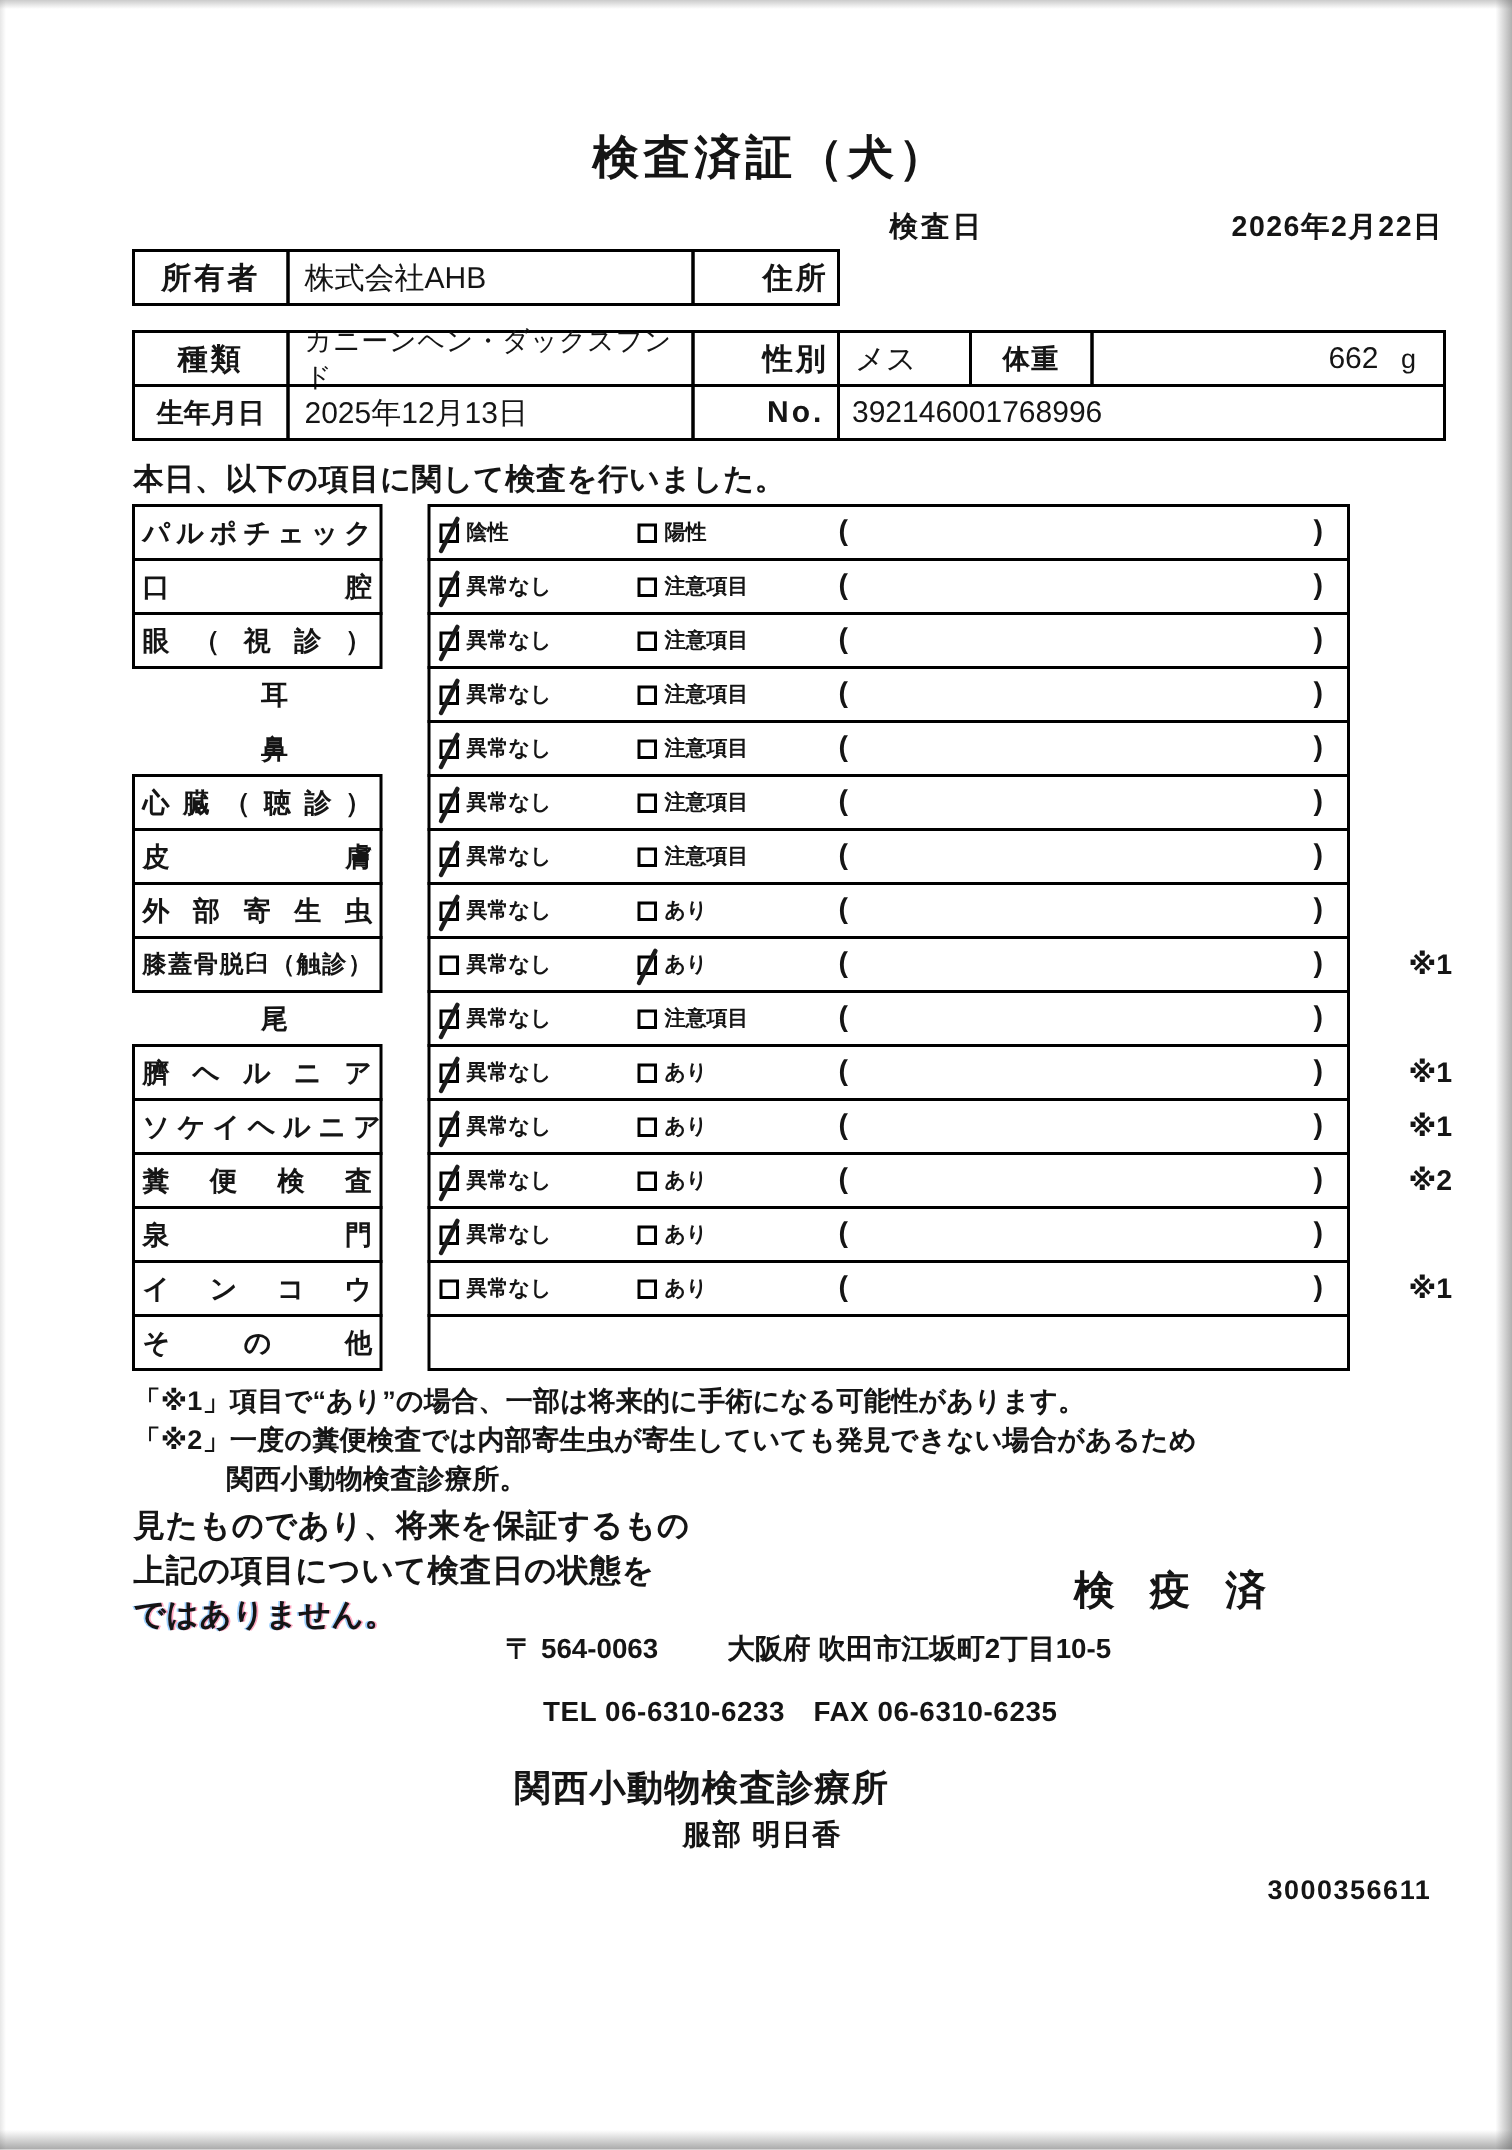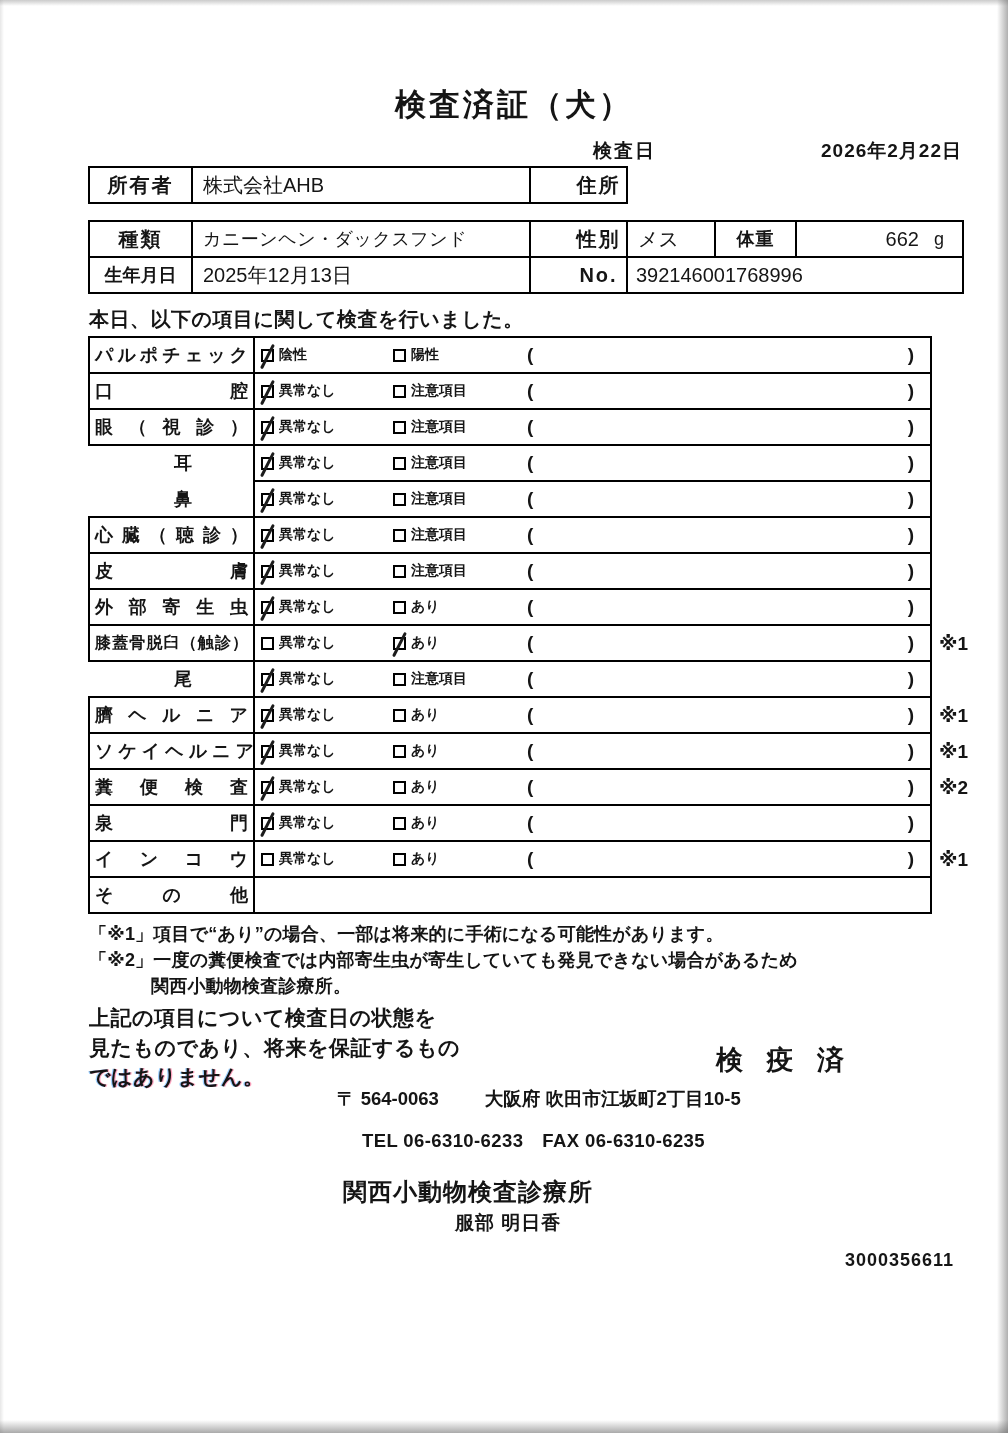--- a/index.html
+++ b/index.html
@@ -33,34 +33,34 @@
   .tbl{position:absolute;left:88px;width:876px;}
   .tbl-a{top:166px;}
   .tbl-b{top:220px;}
   .trow{display:flex;}
   .trow + .trow{margin-top:-2px;}
   .cell{border:2px solid #000;box-sizing:border-box;height:38px;display:flex;align-items:center;
     font-size:20px;background:transparent;}
   .cell + .cell{margin-left:-2px;}
   .hdr{justify-content:center;font-weight:600;letter-spacing:2px;}
   .w-lab{width:105px;flex:none;}
-  .w-val{width:340px;flex:none;padding-left:10px;}
+  .w-val{width:272px;flex:none;padding-left:10px;}
   .w-sub{width:99px;flex:none;padding-left:40px;}
   .w-sex{width:90px;flex:none;padding-left:10px;}
   .w-wt{width:83px;flex:none;font-size:18px;letter-spacing:1px;}
   .w-last{flex:1;padding-left:8px;}
   .weight-cell{flex:1;justify-content:flex-end;padding-right:18px;gap:15px;}
   .weight-cell .unit{font-size:18px;}
   .breed{font-size:18px;letter-spacing:.5px;}
   .hdr-4{letter-spacing:0;font-size:18px;}
 
   .intro{position:absolute;top:306px;left:89px;font-size:20px;font-weight:600;letter-spacing:.5px;}
 
   .checklist{position:absolute;top:336px;left:88px;width:890px;}
-  .chk-row{display:flex;align-items:stretch;}
+  .chk-row{display:flex;align-items:stretch;gap:32px;}
   .chk-row + .chk-row{margin-top:-2px;}
   .lbl{width:167px;flex:none;border:2px solid #000;box-sizing:border-box;height:38px;
     display:flex;align-items:center;padding:0 5px;font-size:18px;font-weight:600;}
   .lbl-inner{display:block;width:100%;text-align:justify;text-align-last:justify;white-space:nowrap;}
   .chk-row.open .lbl{border-color:transparent;}
   .chk-row.open .lbl-inner{text-align-last:right;padding-right:56px;box-sizing:border-box;}
   .content{flex:1;border:2px solid #000;margin-left:-2px;box-sizing:border-box;height:38px;
     display:flex;align-items:center;padding-left:6px;position:relative;background:transparent;}
   .opt{width:132px;flex:none;display:flex;align-items:center;gap:5px;font-size:14px;font-weight:600;}
   .box{width:13px;height:13px;border:2px solid #000;box-sizing:border-box;position:relative;flex:none;}
@@ -439,22 +439,22 @@
       </div>
     </div>
 
   <div class="footnotes">
     <div>「※1」項目で“あり”の場合、一部は将来的に手術になる可能性があります。</div>
     <div>「※2」一度の糞便検査では内部寄生虫が寄生していても発見できない場合があるため</div>
     <div class="indent">関西小動物検査診療所。</div>
   </div>
 
   <div class="disclaimer">
+    <div>見たものであり、将来を保証するもの</div>
     <div>上記の項目について検査日の状態を</div>
-    <div>見たものであり、将来を保証するもの</div>
     <div class="fringe">ではありません。</div>
   </div>
 
   <div class="stamp">検 疫 済</div>
 
   <div class="addr-line">
     <span>〒 564-0063</span>
     <span>大阪府 吹田市江坂町2丁目10-5</span>
   </div>
   <div class="tel-line">TEL 06-6310-6233　FAX 06-6310-6235</div>

